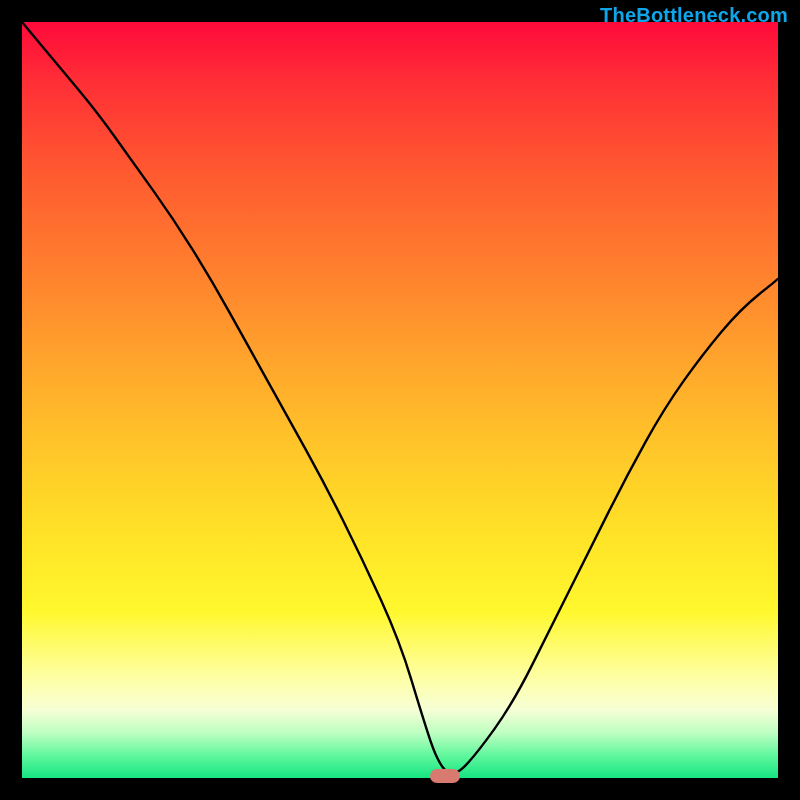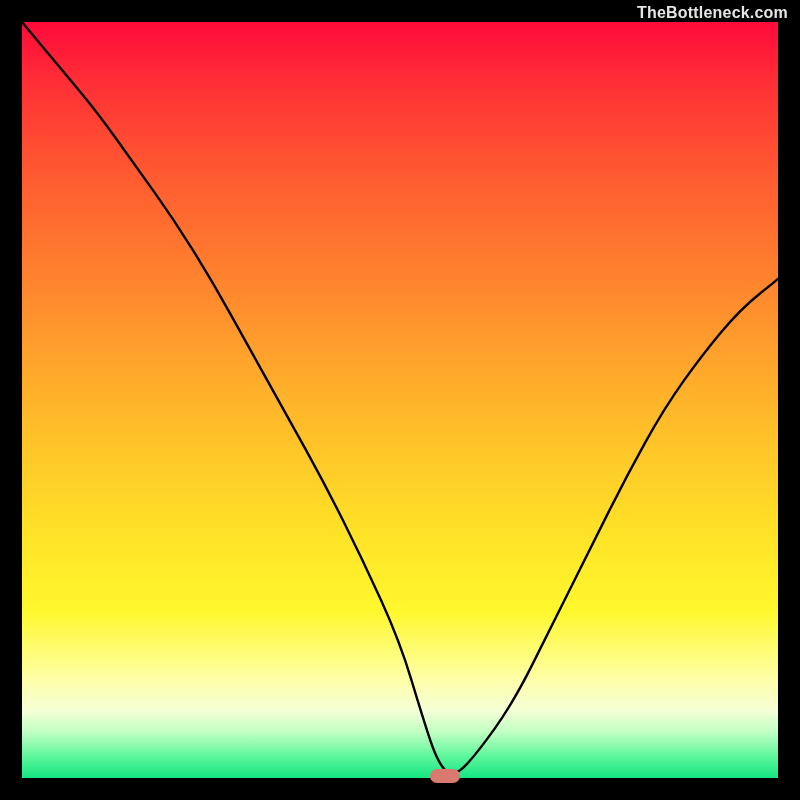--- a/index.html
+++ b/index.html
@@ -14,22 +14,22 @@
   .frame {
     position: relative;
     width: 800px;
     height: 800px;
     background: #000;
   }
   .watermark {
     position: absolute;
     top: 4px;
     right: 12px;
-    color: #e5e5e5;
-    font-size: 16px;
+    color: #0ea5e9;
+    font-size: 20px;
     font-weight: 600;
     letter-spacing: 0.2px;
     z-index: 5;
   }
   .plot-area {
     position: absolute;
     left: 22px;
     top: 22px;
     width: 756px;
     height: 756px;

